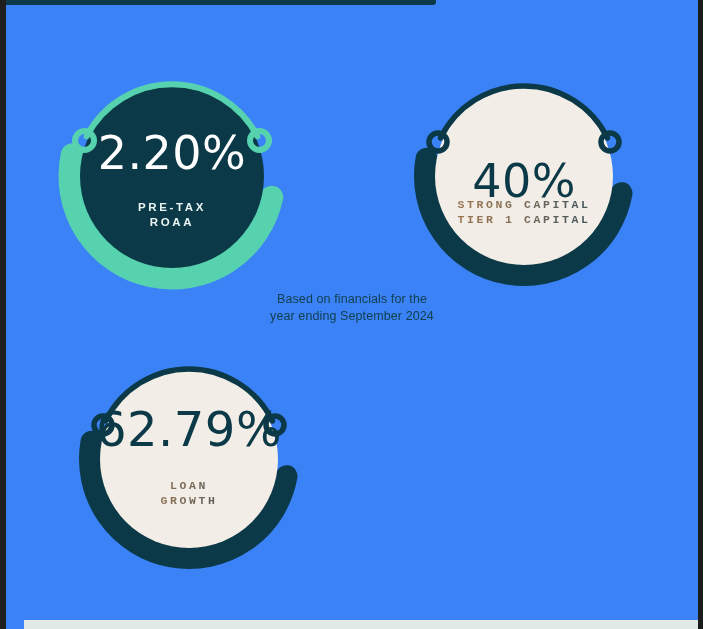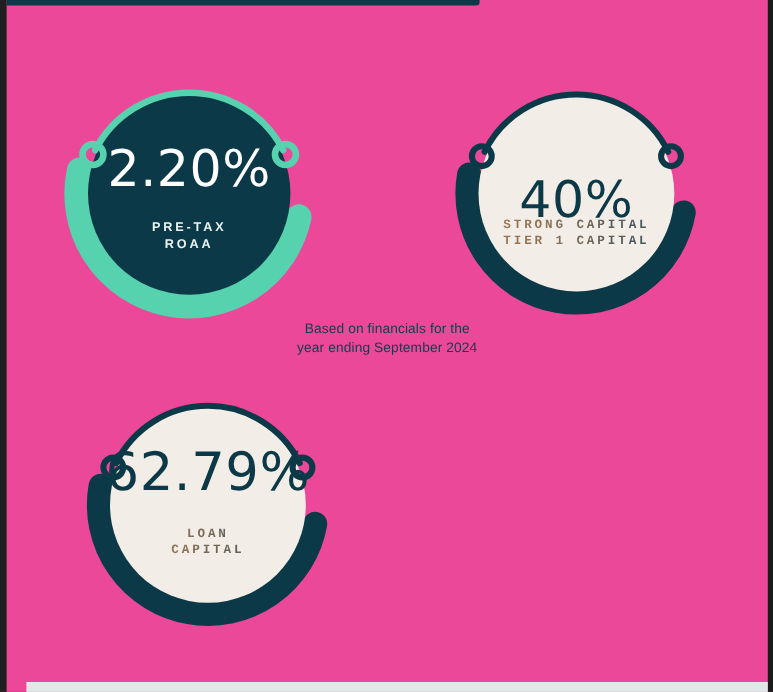--- a/index.html
+++ b/index.html
@@ -10,21 +10,21 @@
     width: 703px;
     height: 629px;
     background: #1c1c1c;
     font-family: "Liberation Sans", sans-serif;
     overflow: hidden;
   }
   #stage {
     position: relative;
     width: 703px;
     height: 629px;
-    background: #ec4899;
+    background: #3b82f6;
     overflow: hidden;
   }
   
   .edge-left {
     position: absolute;
     left: 0; top: 0;
     width: 6px; height: 629px;
     background: #1f1f1f;
   }
   .edge-right {
@@ -146,21 +146,21 @@
     <div class="gauge v-light" style="left:69px; top:339px; width:240px; height:240px;">
       <svg width="240" height="240" viewBox="0 0 240 240">
         <path d="M 21 120 A 99 99 0 0 0 219 120" fill="none" stroke="#0B3947" stroke-width="22" stroke-linecap="round" transform="rotate(10 120 120)"></path>
         <circle cx="120" cy="120" r="89" fill="#F2EDE6"></circle>
         <path d="M 36.5 82 A 93 93 0 0 1 203.5 82" fill="none" stroke="#0B3947" stroke-width="5.5" stroke-linecap="round"></path>
         <circle cx="34" cy="86" r="9" fill="none" stroke="#0B3947" stroke-width="5.5"></circle>
         <circle cx="206" cy="86" r="9" fill="none" stroke="#0B3947" stroke-width="5.5"></circle>
       </svg>
       <div class="g-text g-value" style="top:66px; font-size:48px;">62.79%</div>
       <div class="g-text g-label" style="top:139px; font-size:11.5px;">LOAN
-CAPITAL</div>
+GROWTH</div>
     </div>
 
 
   </div>
 
   <div class="footnote" style="left:262px; top:291px; width:180px;">Based on financials for the
 year ending September 2024</div>
 
 </div>
 

